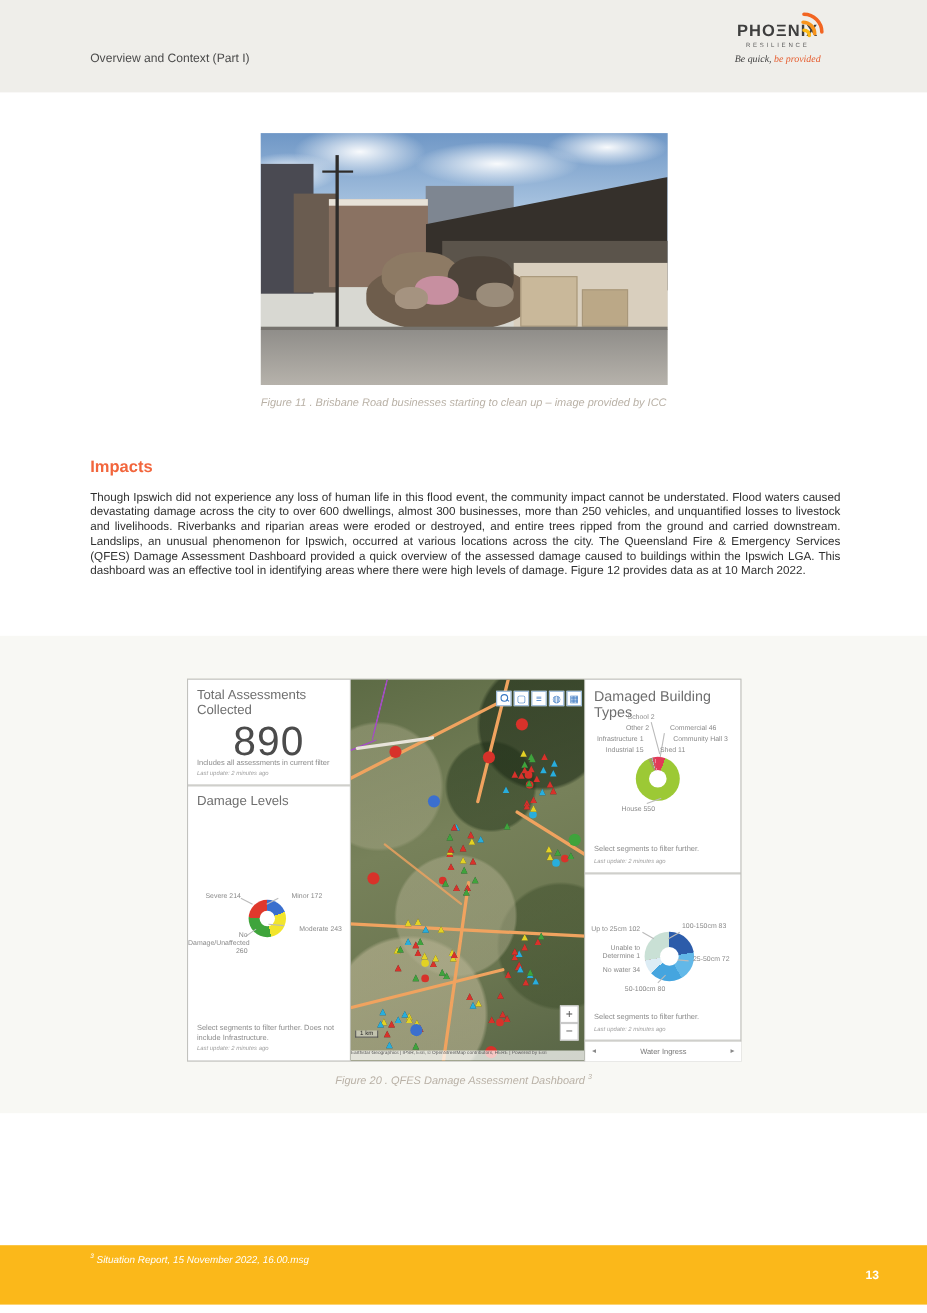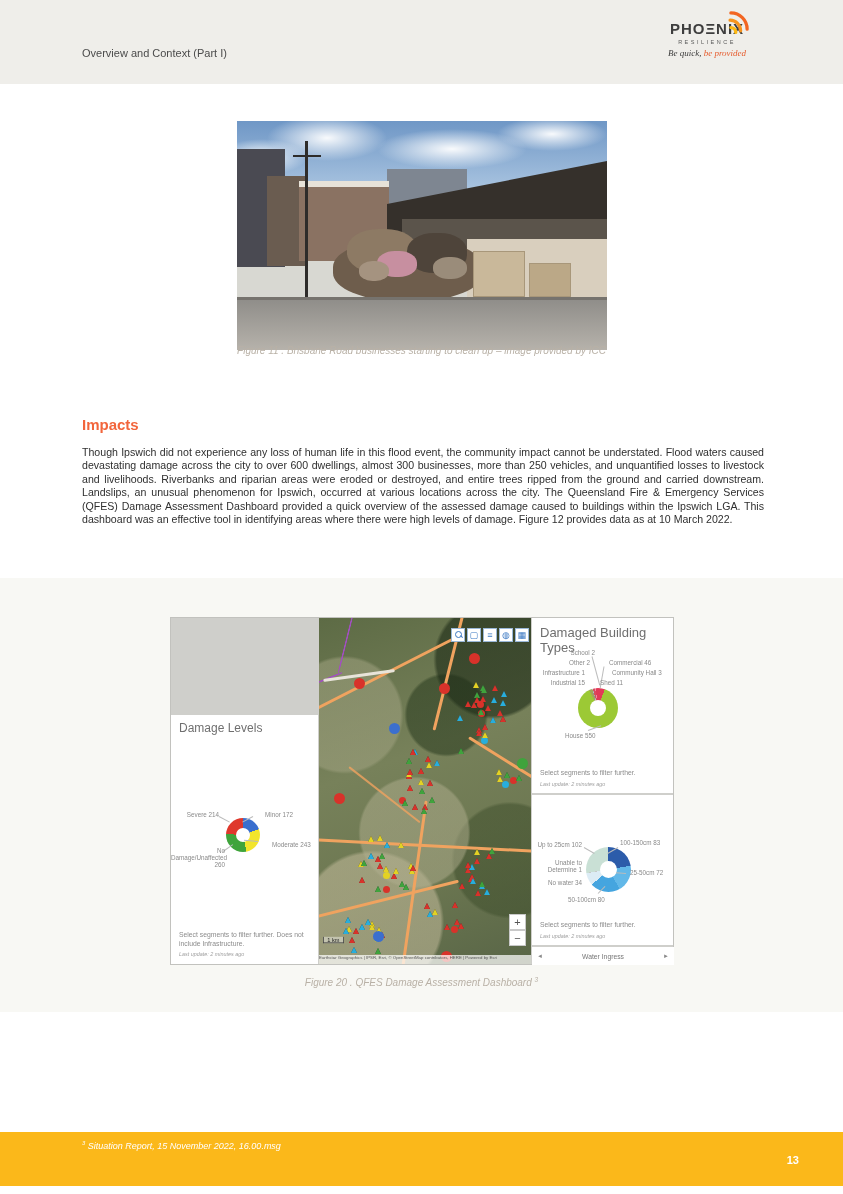--- a/index.html
+++ b/index.html
@@ -132,29 +132,35 @@
     <div class="debris" style="left:170px; top:112px; width:60px; height:40px; background:#4E443A;"></div>
     <div class="debris" style="left:140px; top:130px; width:40px; height:26px; background:#C78FA0;"></div>
     <div class="debris" style="left:122px; top:140px; width:30px; height:20px; background:#A59380;"></div>
     <div class="debris" style="left:196px; top:136px; width:34px; height:22px; background:#9A8C7A;"></div>
     <div style="left:236px; top:130px; width:52px; height:46px; background:#C9B89A; border:1px solid #A8977A;"></div>
     <div style="left:292px; top:142px; width:42px; height:34px; background:#BBA887; border:1px solid #A8977A;"></div>
     <div class="road"></div>
     <div class="curb"></div>
   </div>
 
-  <div class="caption" style="top:345px;">Figure 11 . Brisbane Road businesses starting to clean up – image provided by ICC</div>
+  <div class="caption" style="top:361px;">Figure 11 . Brisbane Road businesses starting to clean up – image provided by ICC</div>
 
   <div class="impacts-h">Impacts</div>
   <div class="impacts-p">Though Ipswich did not experience any loss of human life in this flood event, the community impact cannot be understated. Flood waters caused devastating damage across the city to over 600 dwellings, almost 300 businesses, more than 250 vehicles, and unquantified losses to livestock and livelihoods. Riverbanks and riparian areas were eroded or destroyed, and entire trees ripped from the ground and carried downstream. Landslips, an unusual phenomenon for Ipswich, occurred at various locations across the city. The Queensland Fire &amp; Emergency Services (QFES) Damage Assessment Dashboard provided a quick overview of the assessed damage caused to buildings within the Ipswich LGA. This dashboard was an effective tool in identifying areas where there were high levels of damage. Figure 12 provides data as at 10 March 2022.</div>
 
   <div class="band"></div>
 
   <div class="dash">
 
+    <div class="panel" style="left:0; top:0; width:147px; height:95px;">
+      <div class="p-title">Total Assessments Collected</div>
+      <div class="big-num">890</div>
+      <div class="p-sub" style="top:72px;">Includes all assessments in current filter</div>
+      <div class="p-upd" style="top:83px;">Last update: 2 minutes ago</div>
+    </div>
 
     <div class="panel" style="left:0; top:97px; width:147px; height:249px;">
       <div class="p-title">Damage Levels</div>
       <div class="donut" style="left: 55px; top: 103px; width: 34px; height: 34px; background: conic-gradient(rgb(58, 111, 206) 0deg, rgb(58, 111, 206) 69.6513deg, rgb(242, 229, 44) 69.6513deg, rgb(242, 229, 44) 168.054deg, rgb(63, 164, 59) 168.054deg, rgb(63, 164, 59) 273.341deg, rgb(223, 56, 44) 273.341deg, rgb(223, 56, 44) 360deg);">
         <div class="hole" style="left:10px; top:10px; width:14px; height:14px;"></div>
       </div>
       <div class="lead" style="left:48px; top:101px; width:12px; transform:rotate(28deg);"></div>
       <div class="lead" style="left:82px; top:101px; width:12px; transform:rotate(152deg);"></div>
       <div class="lead" style="left:87px; top:126px; width:14px; transform:rotate(185deg);"></div>
       <div class="lead" style="left:52px; top:136px; width:12px; transform:rotate(-35deg);"></div>

